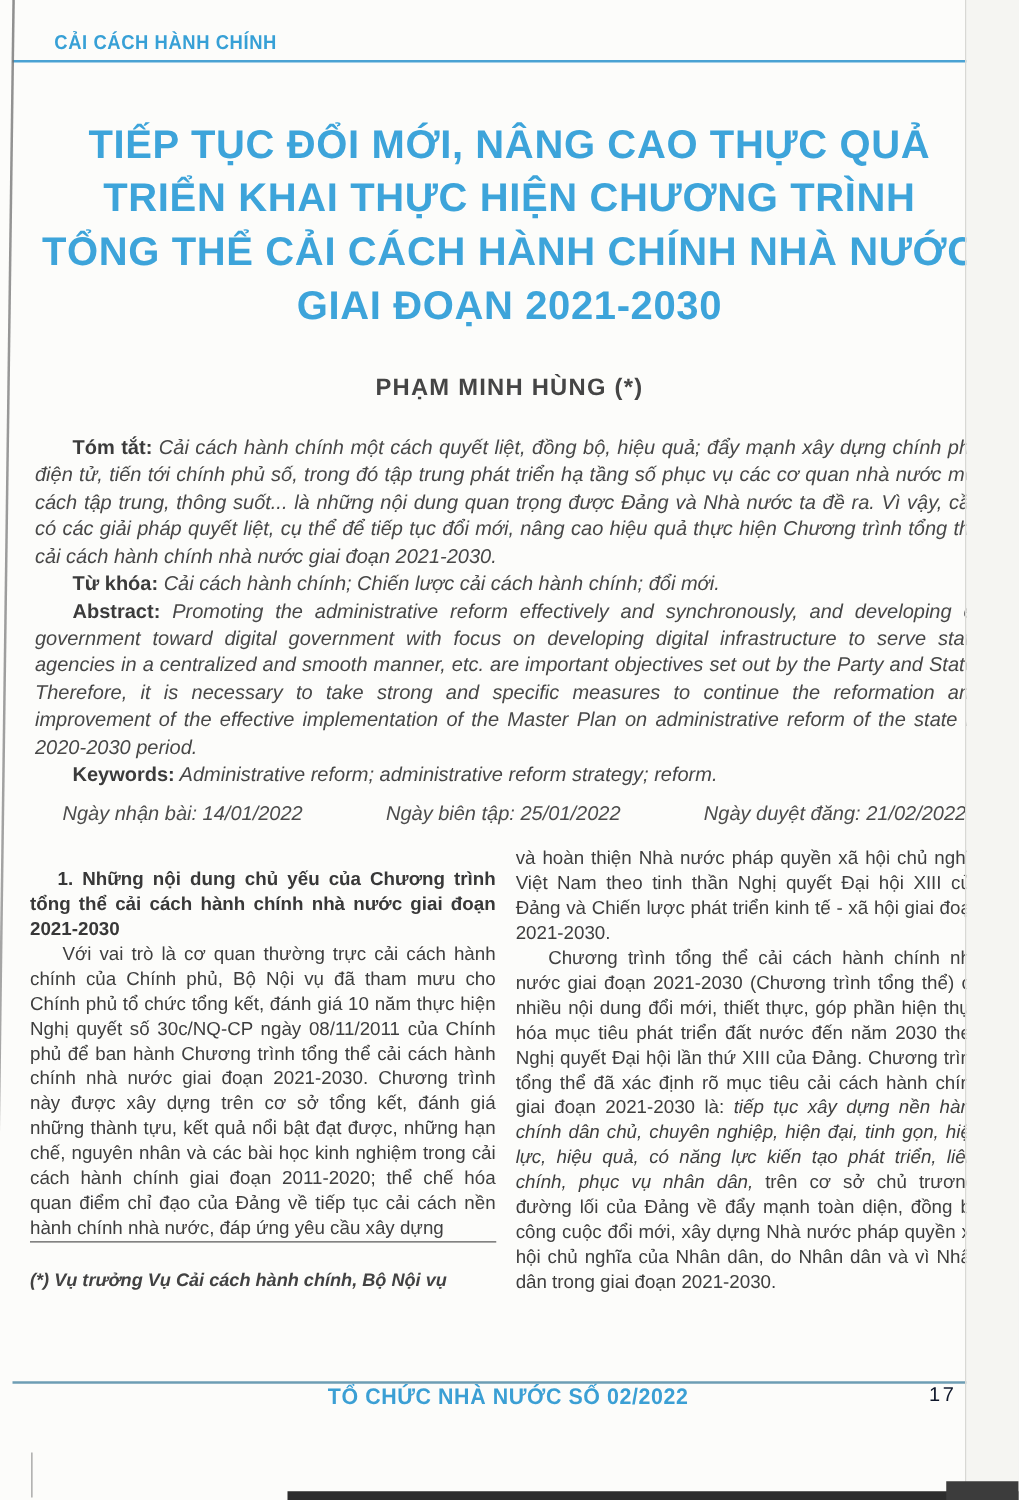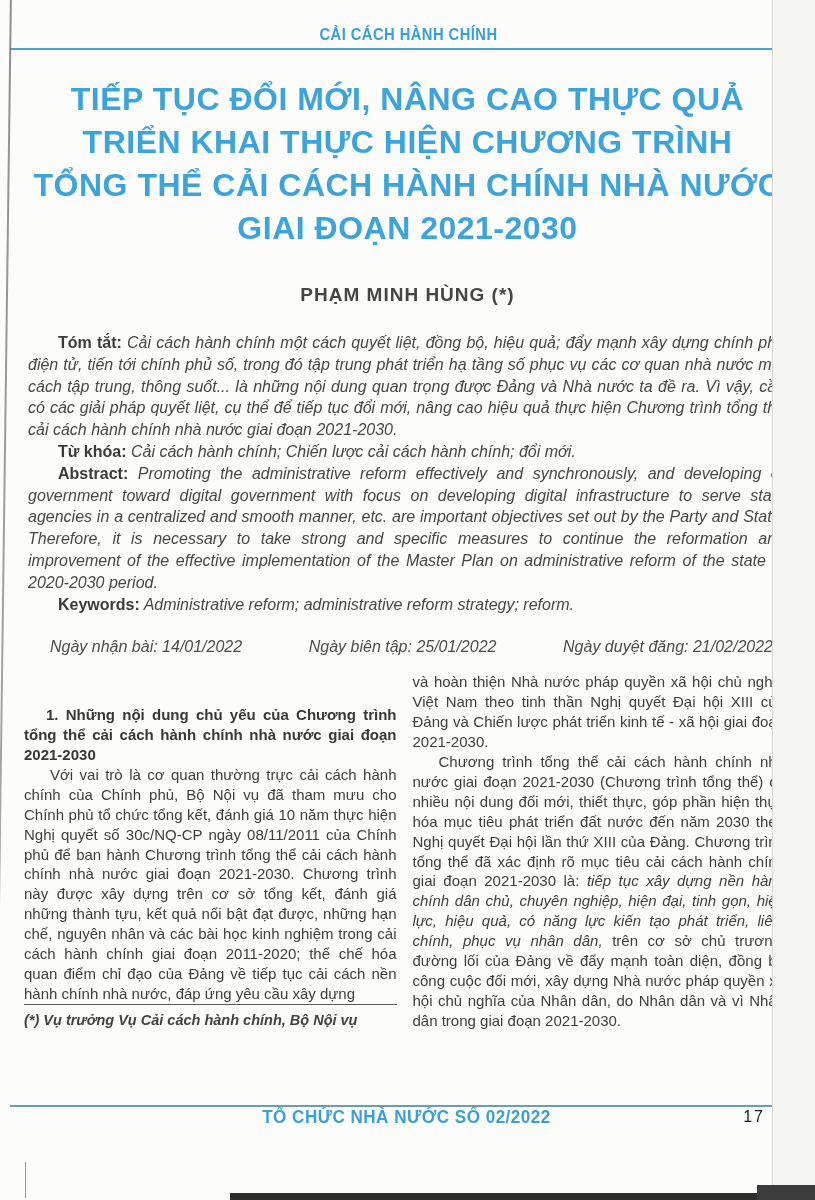--- a/index.html
+++ b/index.html
@@ -36,23 +36,23 @@
     position:absolute;right:0;bottom:0;width:58px;height:15px;
     background:#3c3c3c;z-index:6;
   }
   .bottom-tick{
     position:absolute;left:25px;bottom:2px;width:1px;height:36px;
     background:#9a9a9a;z-index:6;
   }
   
   .running-head{
     padding:26px 30px 4px 18px;
-    text-align:center;
+    text-align:left;
     border-bottom:2px solid #4aa2d3;
-    margin:0 12px 0 10px;
+    margin:0 12px 16px 10px;
   }
   .running-head .label{
     color:#37a0d6;font-weight:700;font-size:16px;letter-spacing:.5px;
     transform:scaleX(.92);display:inline-block;transform-origin:right;
   }
   
   .article-title{
     margin:28px 20px 0 20px;
     text-align:center;
     color:#3da4da;
@@ -73,41 +73,41 @@
   .abstract{
     margin:26px 30px 0 28px;
     font-size:16px;line-height:21.8px;
     text-align:justify;
     color:#474747;
   }
   .abstract p{margin:0;text-indent:30px;font-style:italic;}
   .abstract p b{font-style:normal;color:#3b3b3b;}
   .dates-row{
     display:flex;justify-content:space-between;
-    margin:23px 42px 0 50px;
+    margin:12px 42px 0 50px;
     font-style:italic;font-size:16px;color:#4c4c4c;
   }
   
   .columns{
     display:flex;
     margin:16px 30px 0 24px;
     gap:16px;
     font-size:15px;line-height:19.9px;
     text-align:justify;
     color:#3e3e3e;
     align-items:flex-end;
   }
   .col{flex:1 1 0;display:flex;flex-direction:column;}
   .col-heading{
     font-weight:700;margin:0 0 2px 0;text-indent:22px;text-align:justify;color:#383838;
   }
   .col p{margin:0;}
   .indent{text-indent:26px;}
   .footnote{
-    margin-top:auto;padding-top:6px;
+    margin-top:auto;padding-top:22px;
     border-top:1.5px solid #5a5a5a;
     font-style:italic;font-weight:700;font-size:14.5px;color:#424242;
   }
   
   .page-footer{
     margin:auto 12px 72px 10px;
     border-top:2px solid #6d9db4;
     padding-top:0;
     position:relative;
   }

